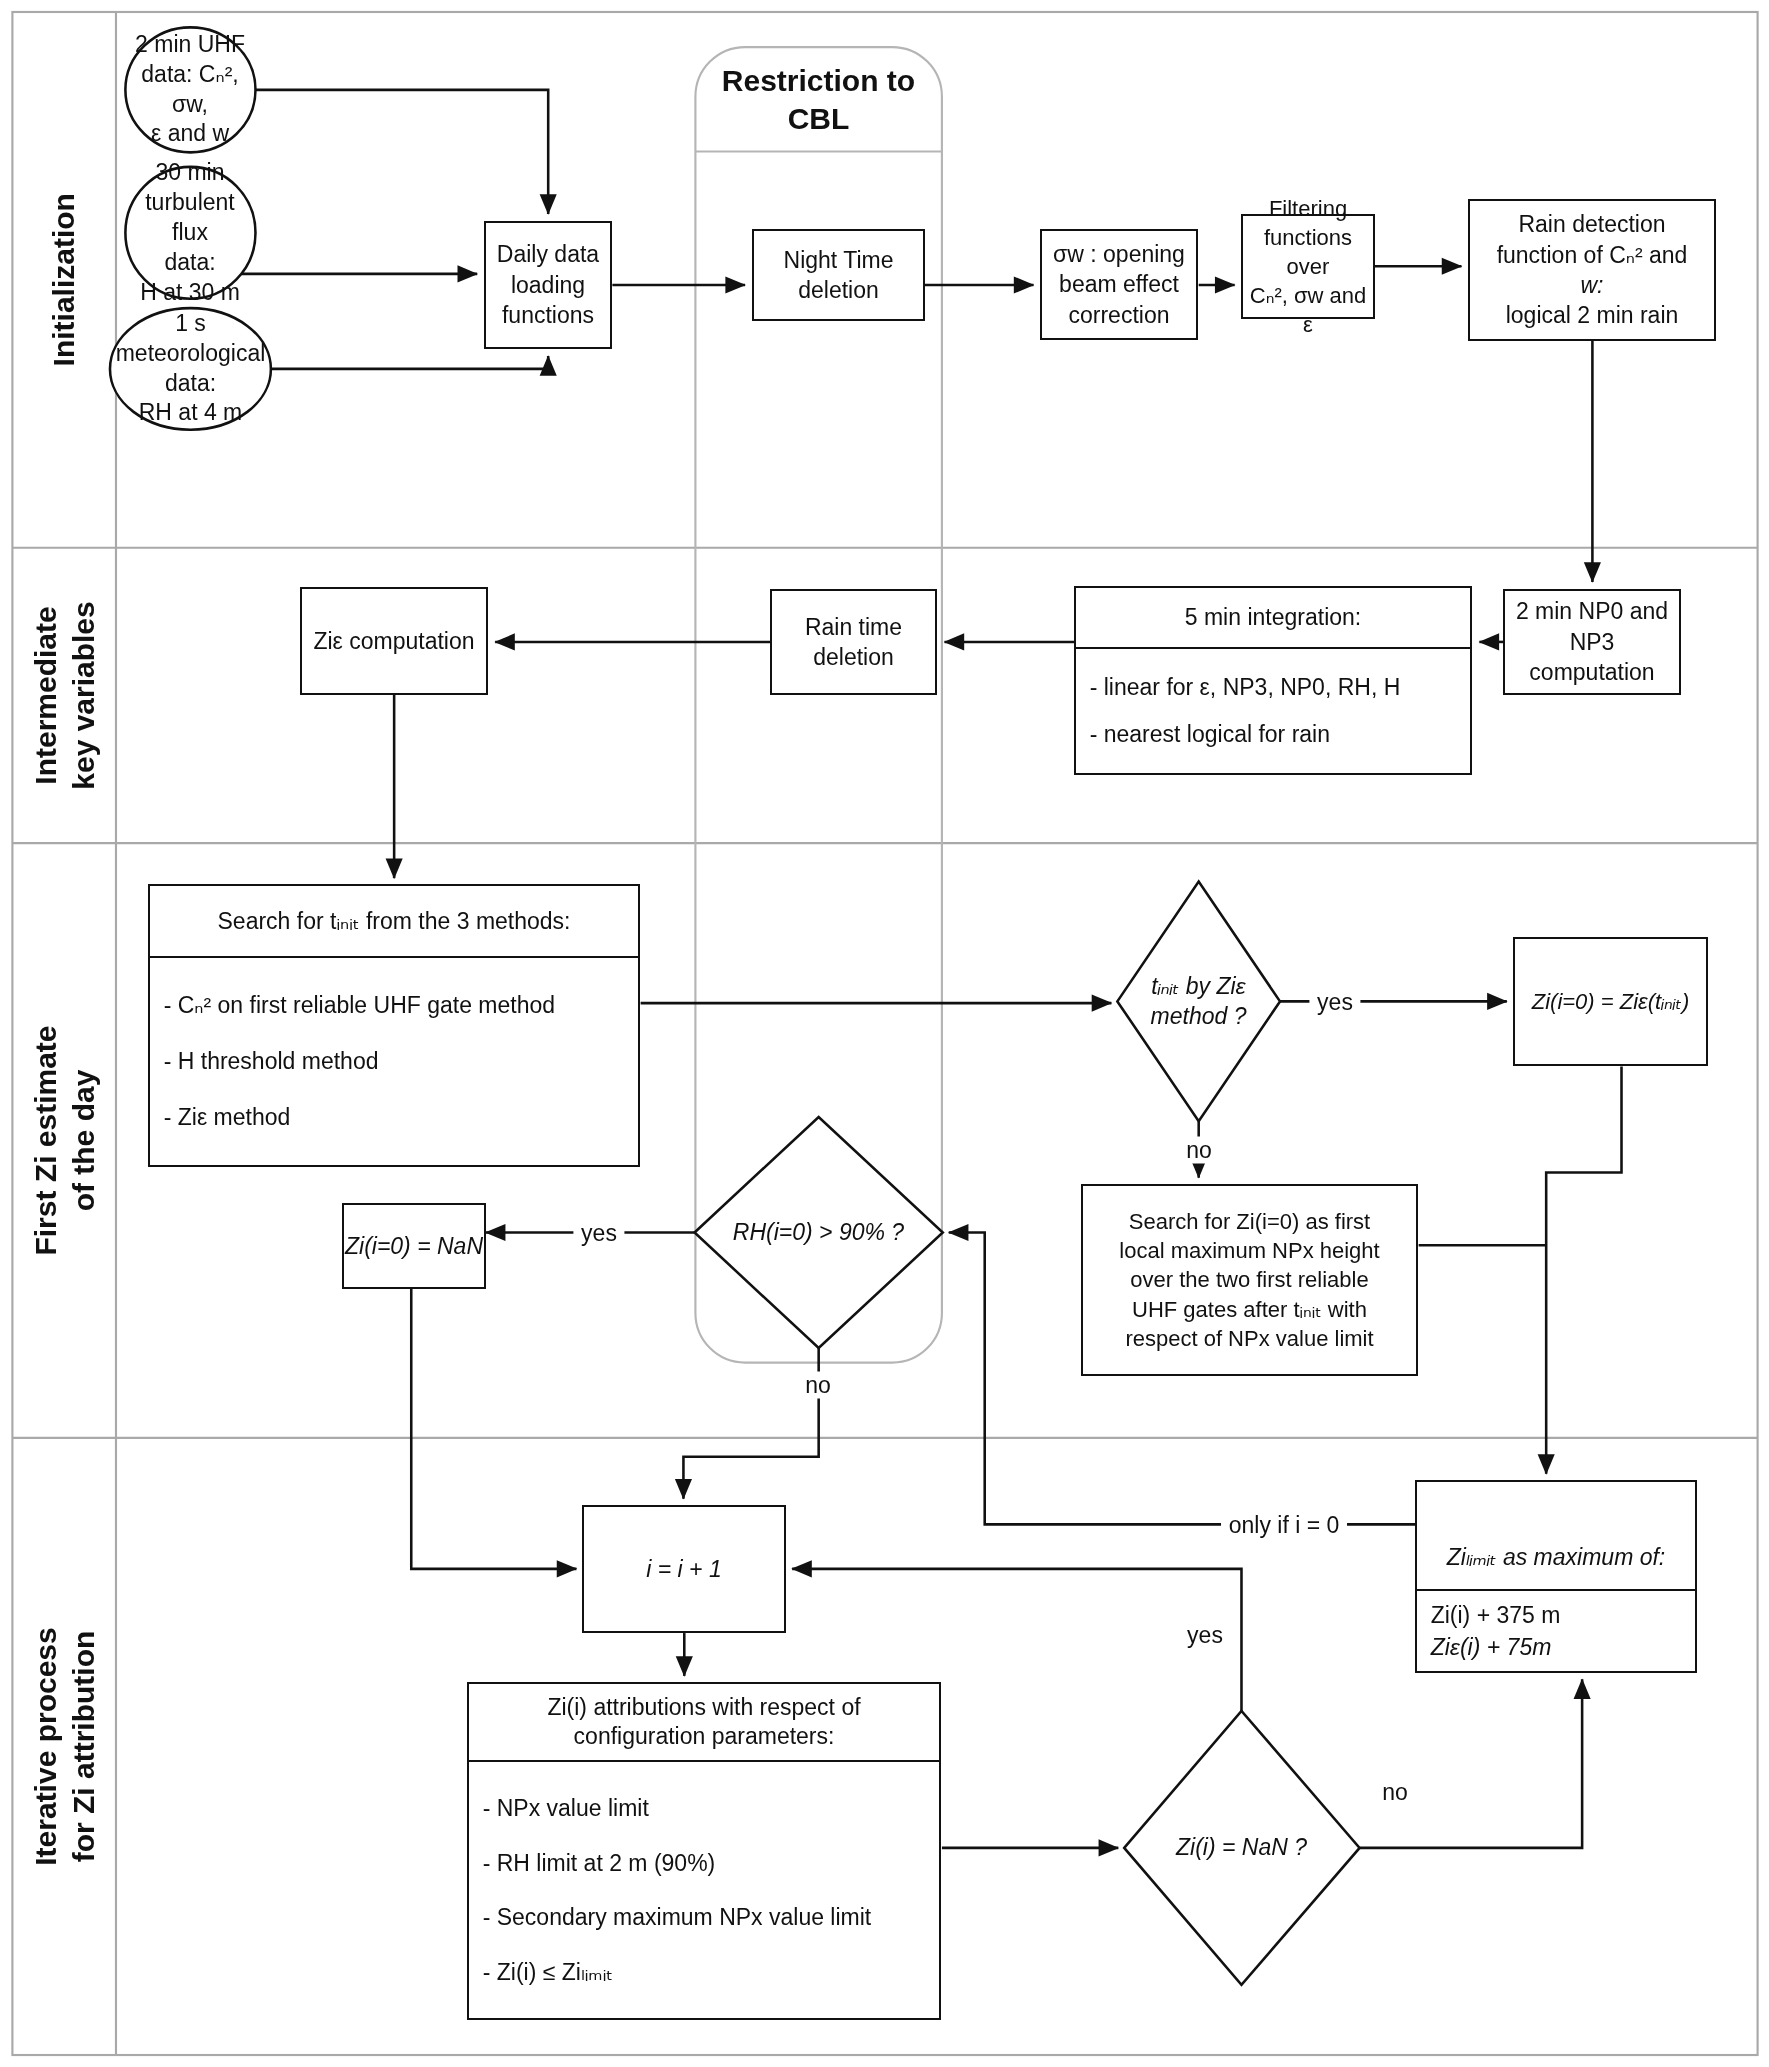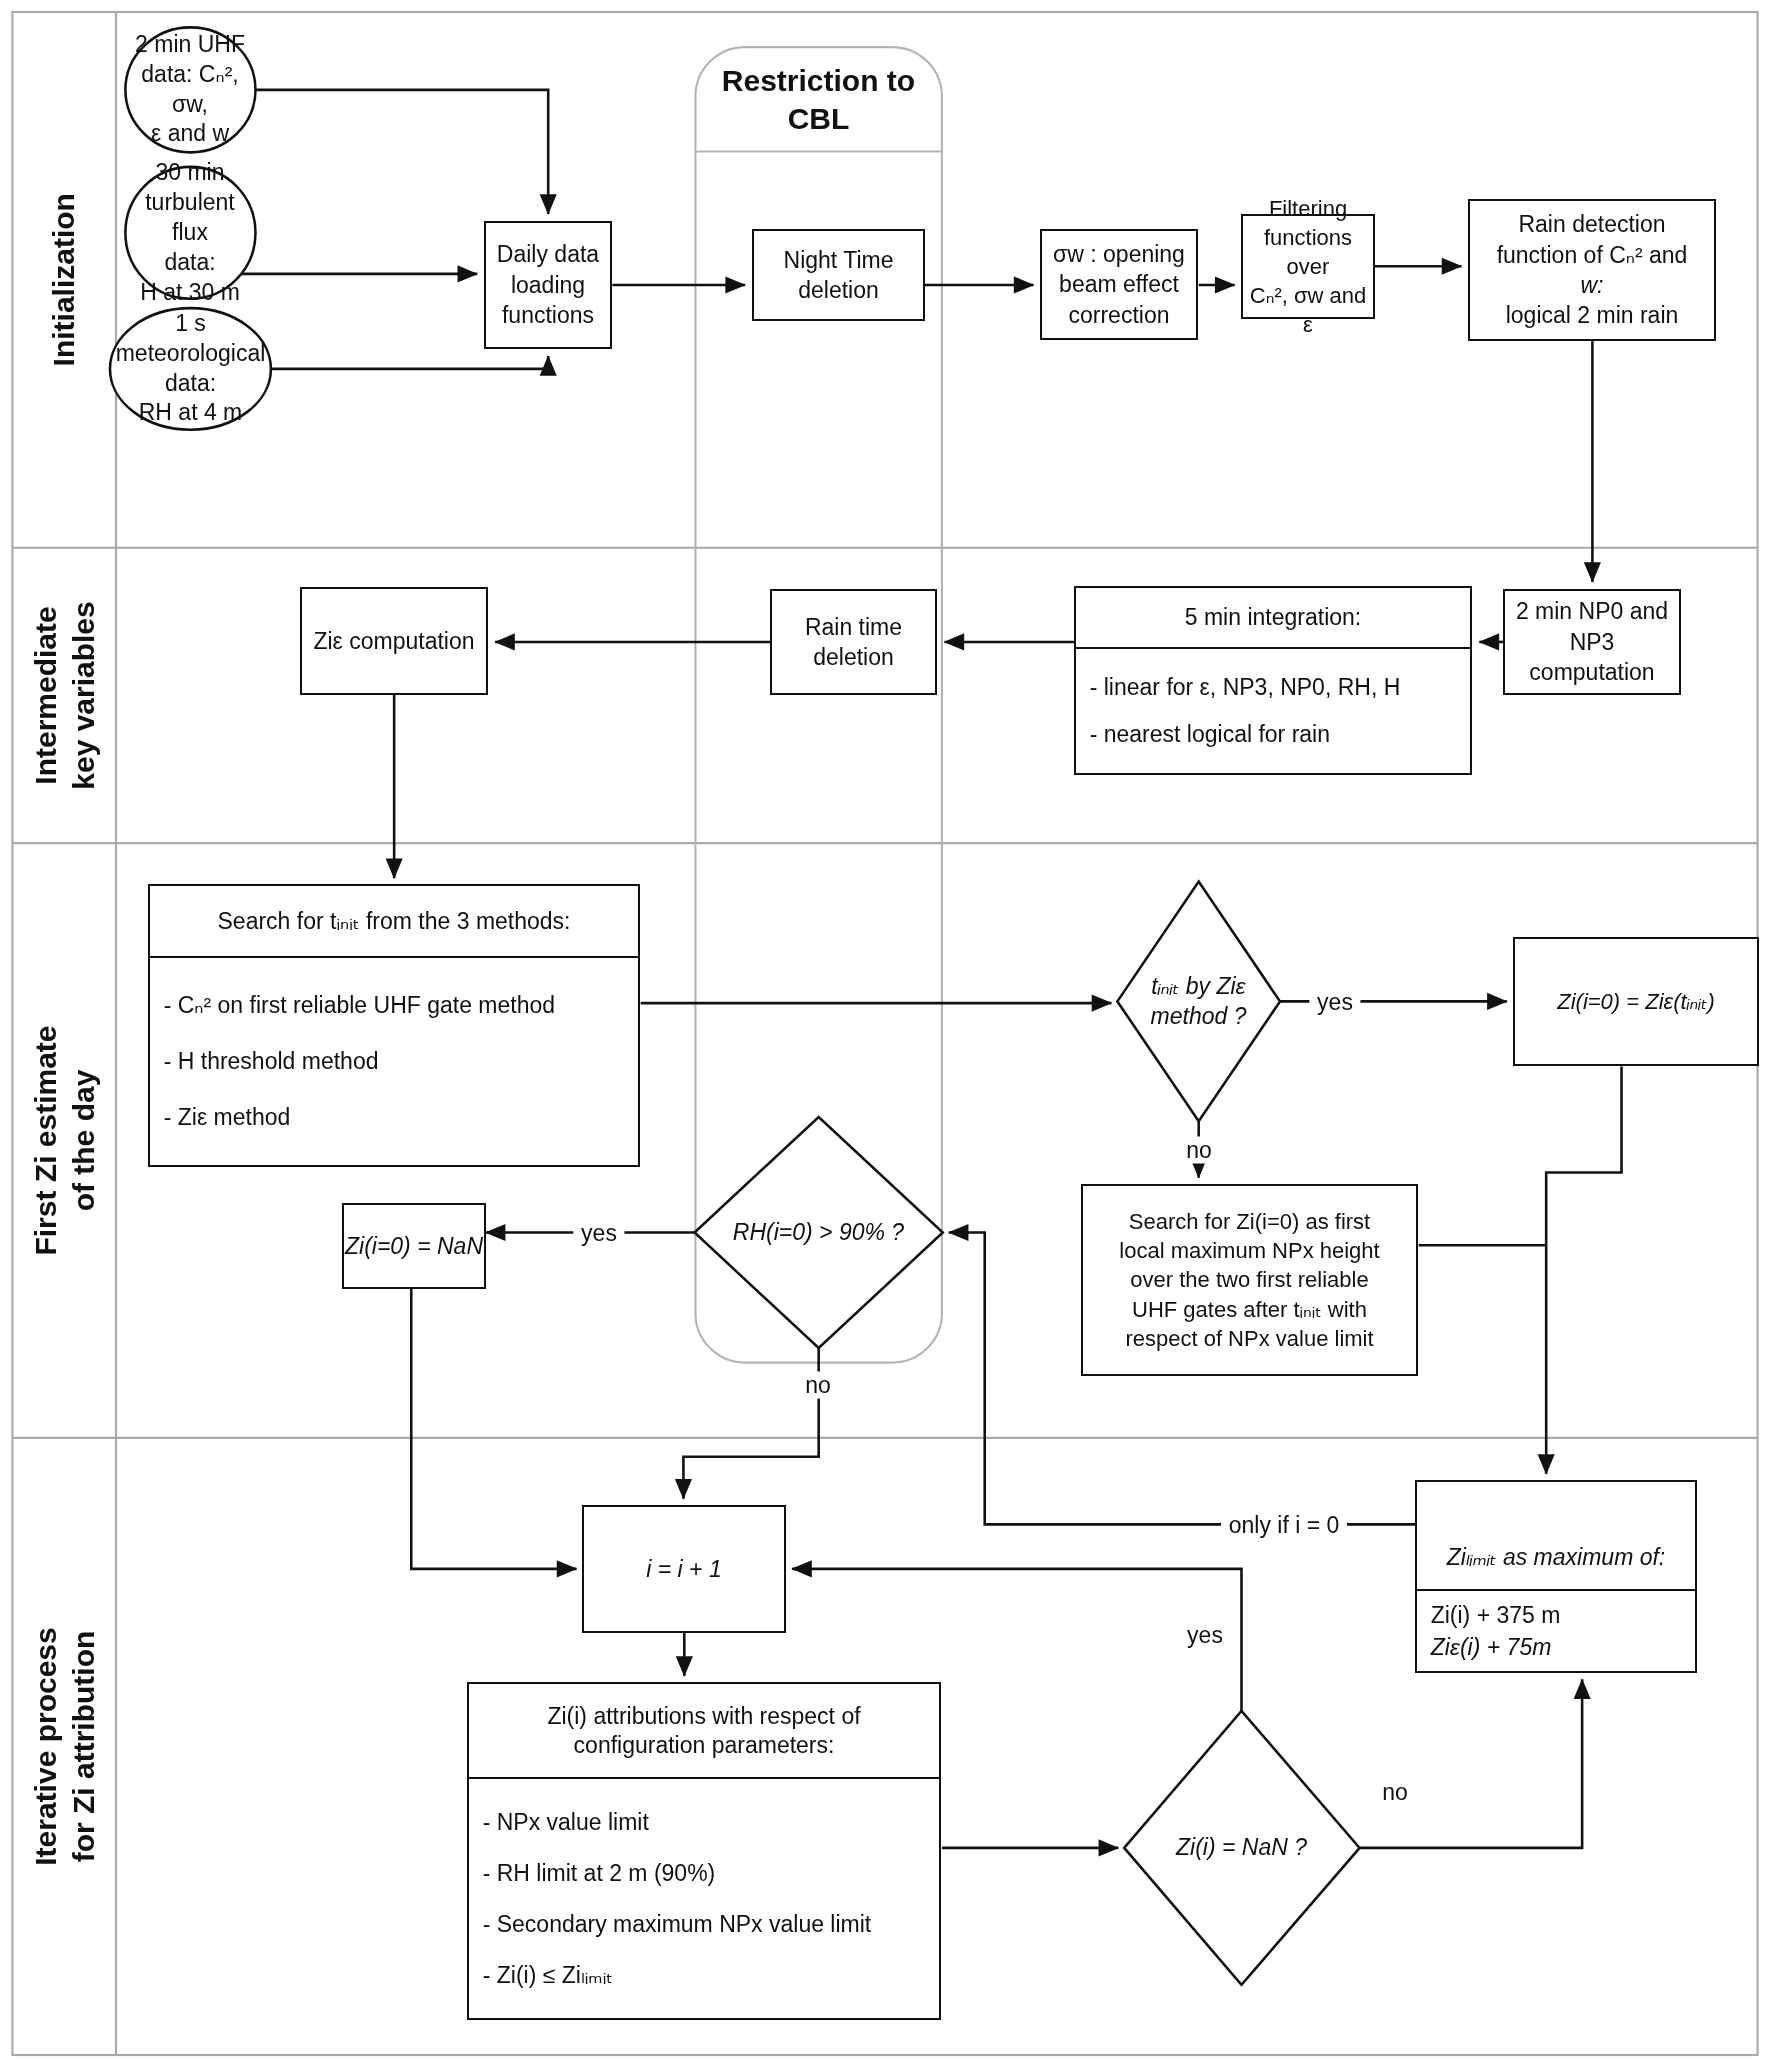--- a/index.html
+++ b/index.html
@@ -200,21 +200,21 @@
       <div>- H threshold method</div>
       <div>- Ziε method</div>
     </div>
   </div>
 
   <div class="txt it" style="left:1117px;top:933px;width:163px;height:137px;">
     <div>tᵢₙᵢₜ by Ziε</div>
     <div>method ?</div>
   </div>
 
-  <div class="node it" style="left:1513px;top:937px;width:246px;height:129px;font-size:22px;">
+  <div class="node it" style="left:1513px;top:937px;width:195px;height:129px;font-size:22px;">
     <div>Zi(i=0) = Ziε(tᵢₙᵢₜ)</div>
   </div>
 
   <div class="node" style="left:1081px;top:1184px;width:337px;height:192px;font-size:22px;">
     <div>Search for Zi(i=0) as first</div>
     <div>local maximum NPx height</div>
     <div>over the two first reliable</div>
     <div>UHF gates after tᵢₙᵢₜ with</div>
     <div>respect of NPx value limit</div>
   </div>
@@ -225,21 +225,21 @@
 
   <div class="node it" style="left:342px;top:1203px;width:144px;height:86px;text-align:right;">
     <div>Zi(i=0) = NaN</div>
   </div>
 
   <div class="node it" style="left:582px;top:1505px;width:204px;height:128px;">
     <div>i = i + 1</div>
   </div>
 
   <div class="node split" style="left:467px;top:1682px;width:474px;height:338px;">
-    <div class="hd" style="height:95px;">
+    <div class="hd" style="height:78px;">
       <div>Zi(i) attributions with respect of</div>
       <div>configuration parameters:</div>
     </div>
     <div class="bd">
       <div>- NPx value limit</div>
       <div>- RH limit at 2 m (90%)</div>
       <div>- Secondary maximum NPx value limit</div>
       <div>- Zi(i) ≤ Ziₗᵢₘᵢₜ</div>
     </div>
   </div>

